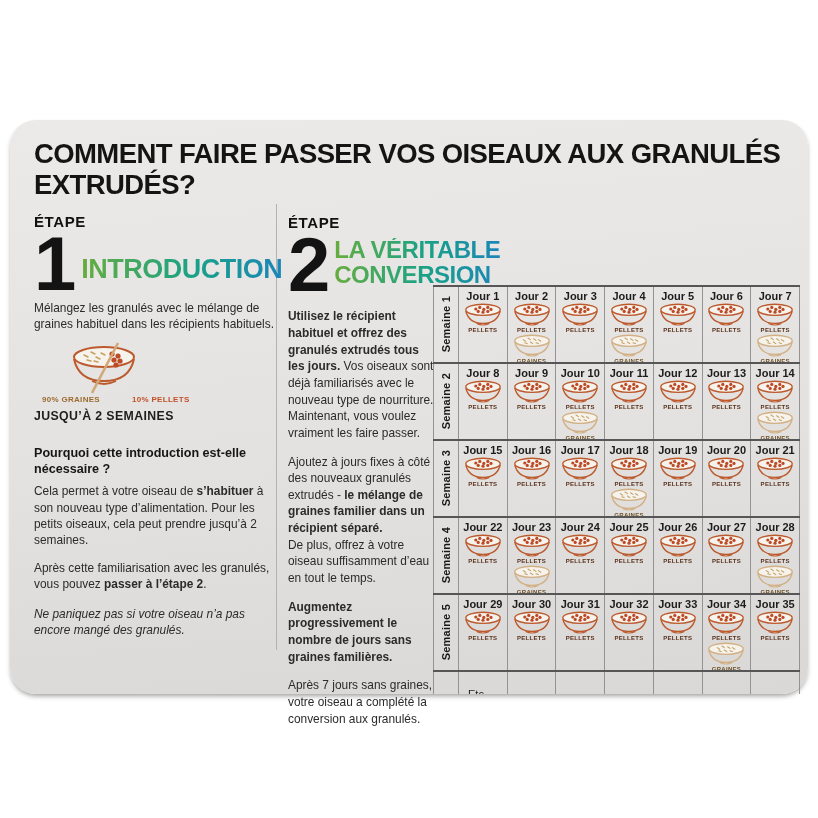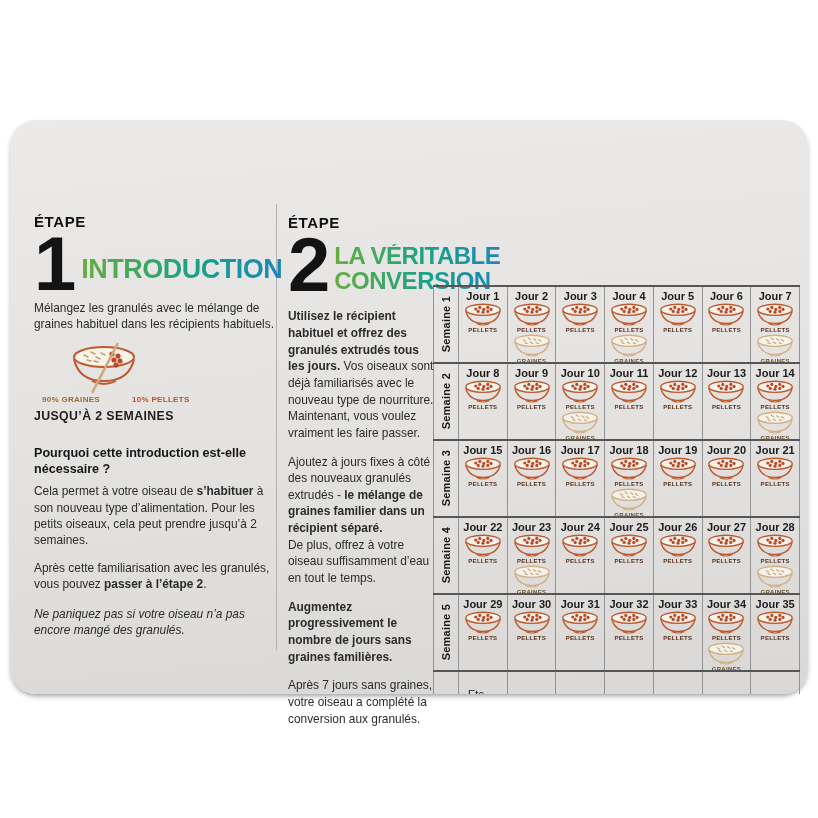--- a/index.html
+++ b/index.html
@@ -20,21 +20,21 @@
   }
   .etape{font-size:15px;font-weight:800;letter-spacing:.6px;color:#111;}
   .step-head{display:flex;align-items:flex-end;margin-top:2px;}
   .big-num{font-size:76px;font-weight:800;line-height:.78;letter-spacing:-3px;color:#131313;}
   .grad{
     font-weight:800;white-space:nowrap;
     background:linear-gradient(90deg,#67ad3e 0%,#19a287 55%,#1b86b8 100%);
     -webkit-background-clip:text;background-clip:text;color:transparent;
   }
   .step1-title{font-size:27px;letter-spacing:-.5px;margin-left:8px;margin-bottom:6px;}
-  .step2-title{font-size:24px;line-height:1.04;letter-spacing:-.5px;margin-left:7px;margin-bottom:0;}
+  .step2-title{font-size:24px;line-height:1.04;letter-spacing:-.5px;margin-left:7px;margin-bottom:6px;}
   .col1{position:absolute;left:24px;top:92px;width:244px;font-size:11.9px;line-height:1.36;color:#2b2b2b;}
   .col2{position:absolute;left:278px;top:92px;width:148px;font-size:11.9px;line-height:1.4;color:#2b2b2b;}
   .vdiv{position:absolute;left:266px;top:84px;width:1px;height:446px;background:#b3b2b0;}
   .p{margin-top:12px;}
   .intro{margin-top:6px;}
   b,.b{font-weight:700;}
   .note{margin-top:13px;font-style:italic;}
   .duration{margin-top:2px;font-size:12.3px;font-weight:600;letter-spacing:.4px;color:#1d1d1d;}
   .why-h{margin-top:20px;font-size:12.6px;font-weight:800;line-height:1.3;color:#161616;}
   .why-p{margin-top:6px;}
@@ -60,20 +60,24 @@
   .cap-pellets{color:#59301a;}
   .cap-graines{color:#6e5126;}
   .ecell{padding-top:12px;text-align:left;}
   .etc{font-size:11px;color:#222;padding-left:9px;}
 </style>
 </head>
 <body>
 
 <div class="card">
 
+  <div class="title">
+    <div>COMMENT FAIRE PASSER VOS OISEAUX AUX GRANULÉS</div>
+    <div>EXTRUDÉS?</div>
+  </div>
 
   <div class="vdiv"></div>
 
   <div class="col1">
     <div class="etape">ÉTAPE</div>
     <div class="step-head">
       <span class="big-num">1</span>
       <span class="grad step1-title">INTRODUCTION</span>
     </div>
     <div class="intro">Mélangez les granulés avec le mélange de graines habituel dans les récipients habituels.</div>

